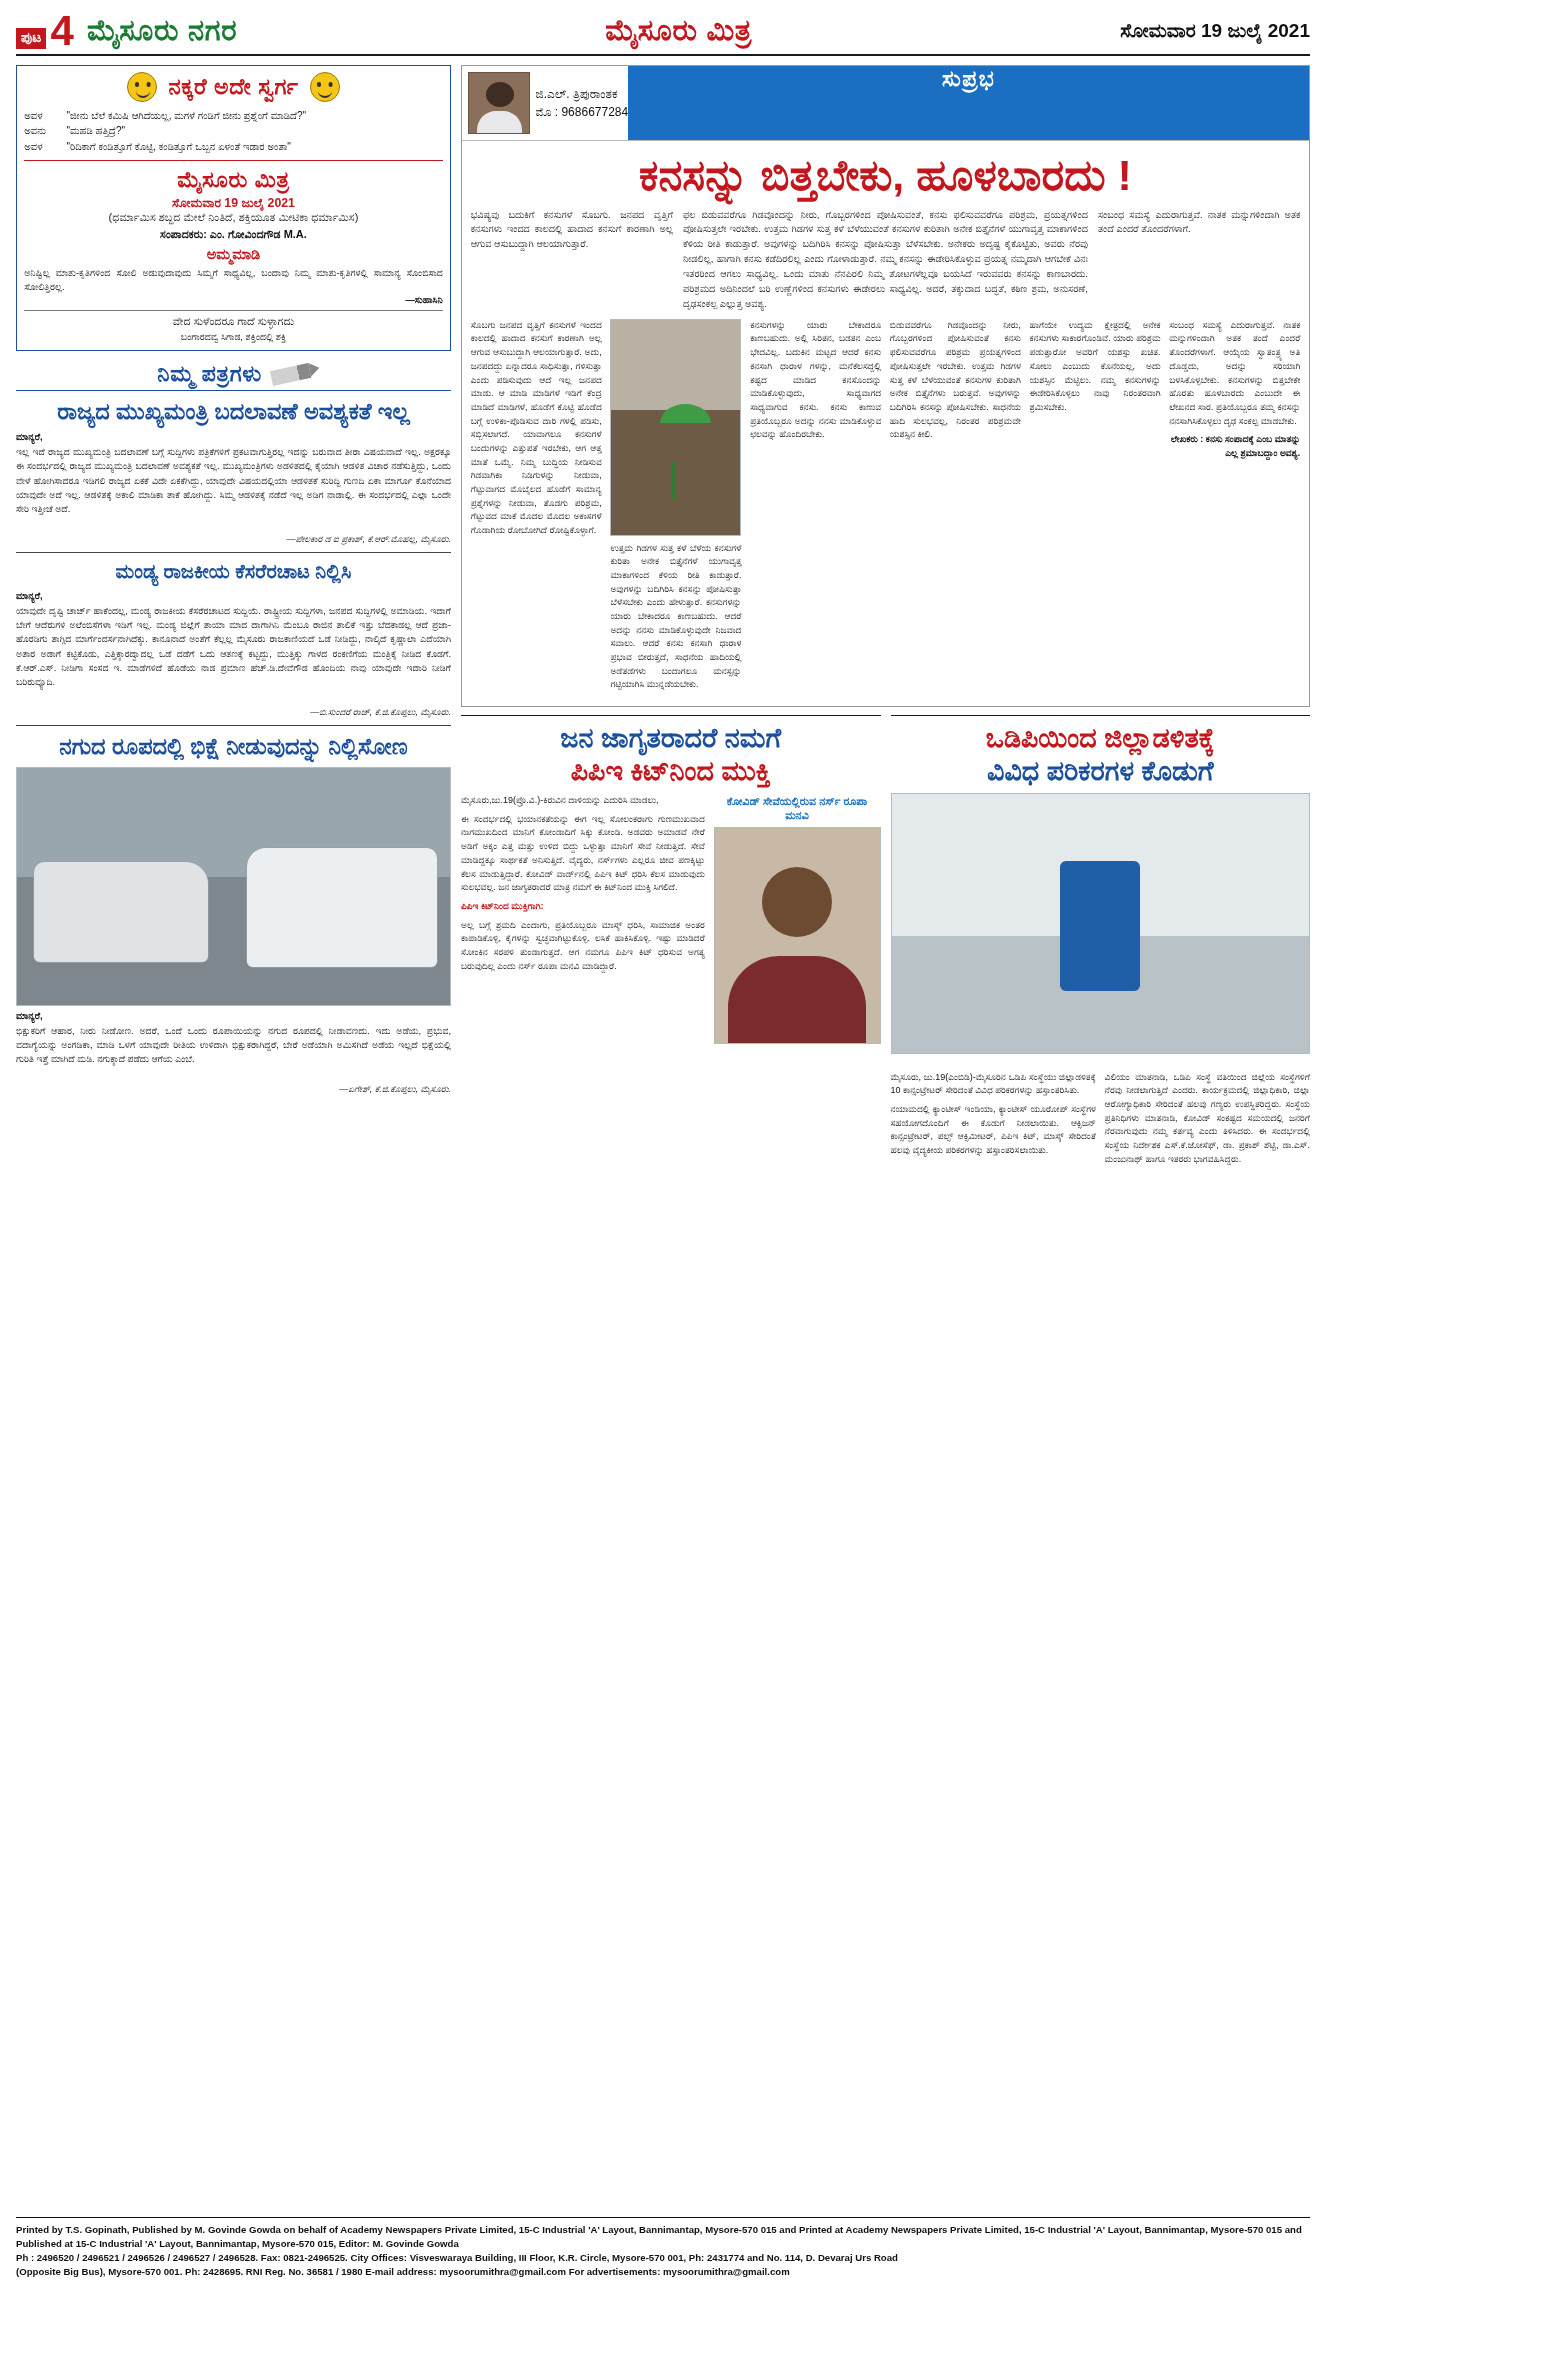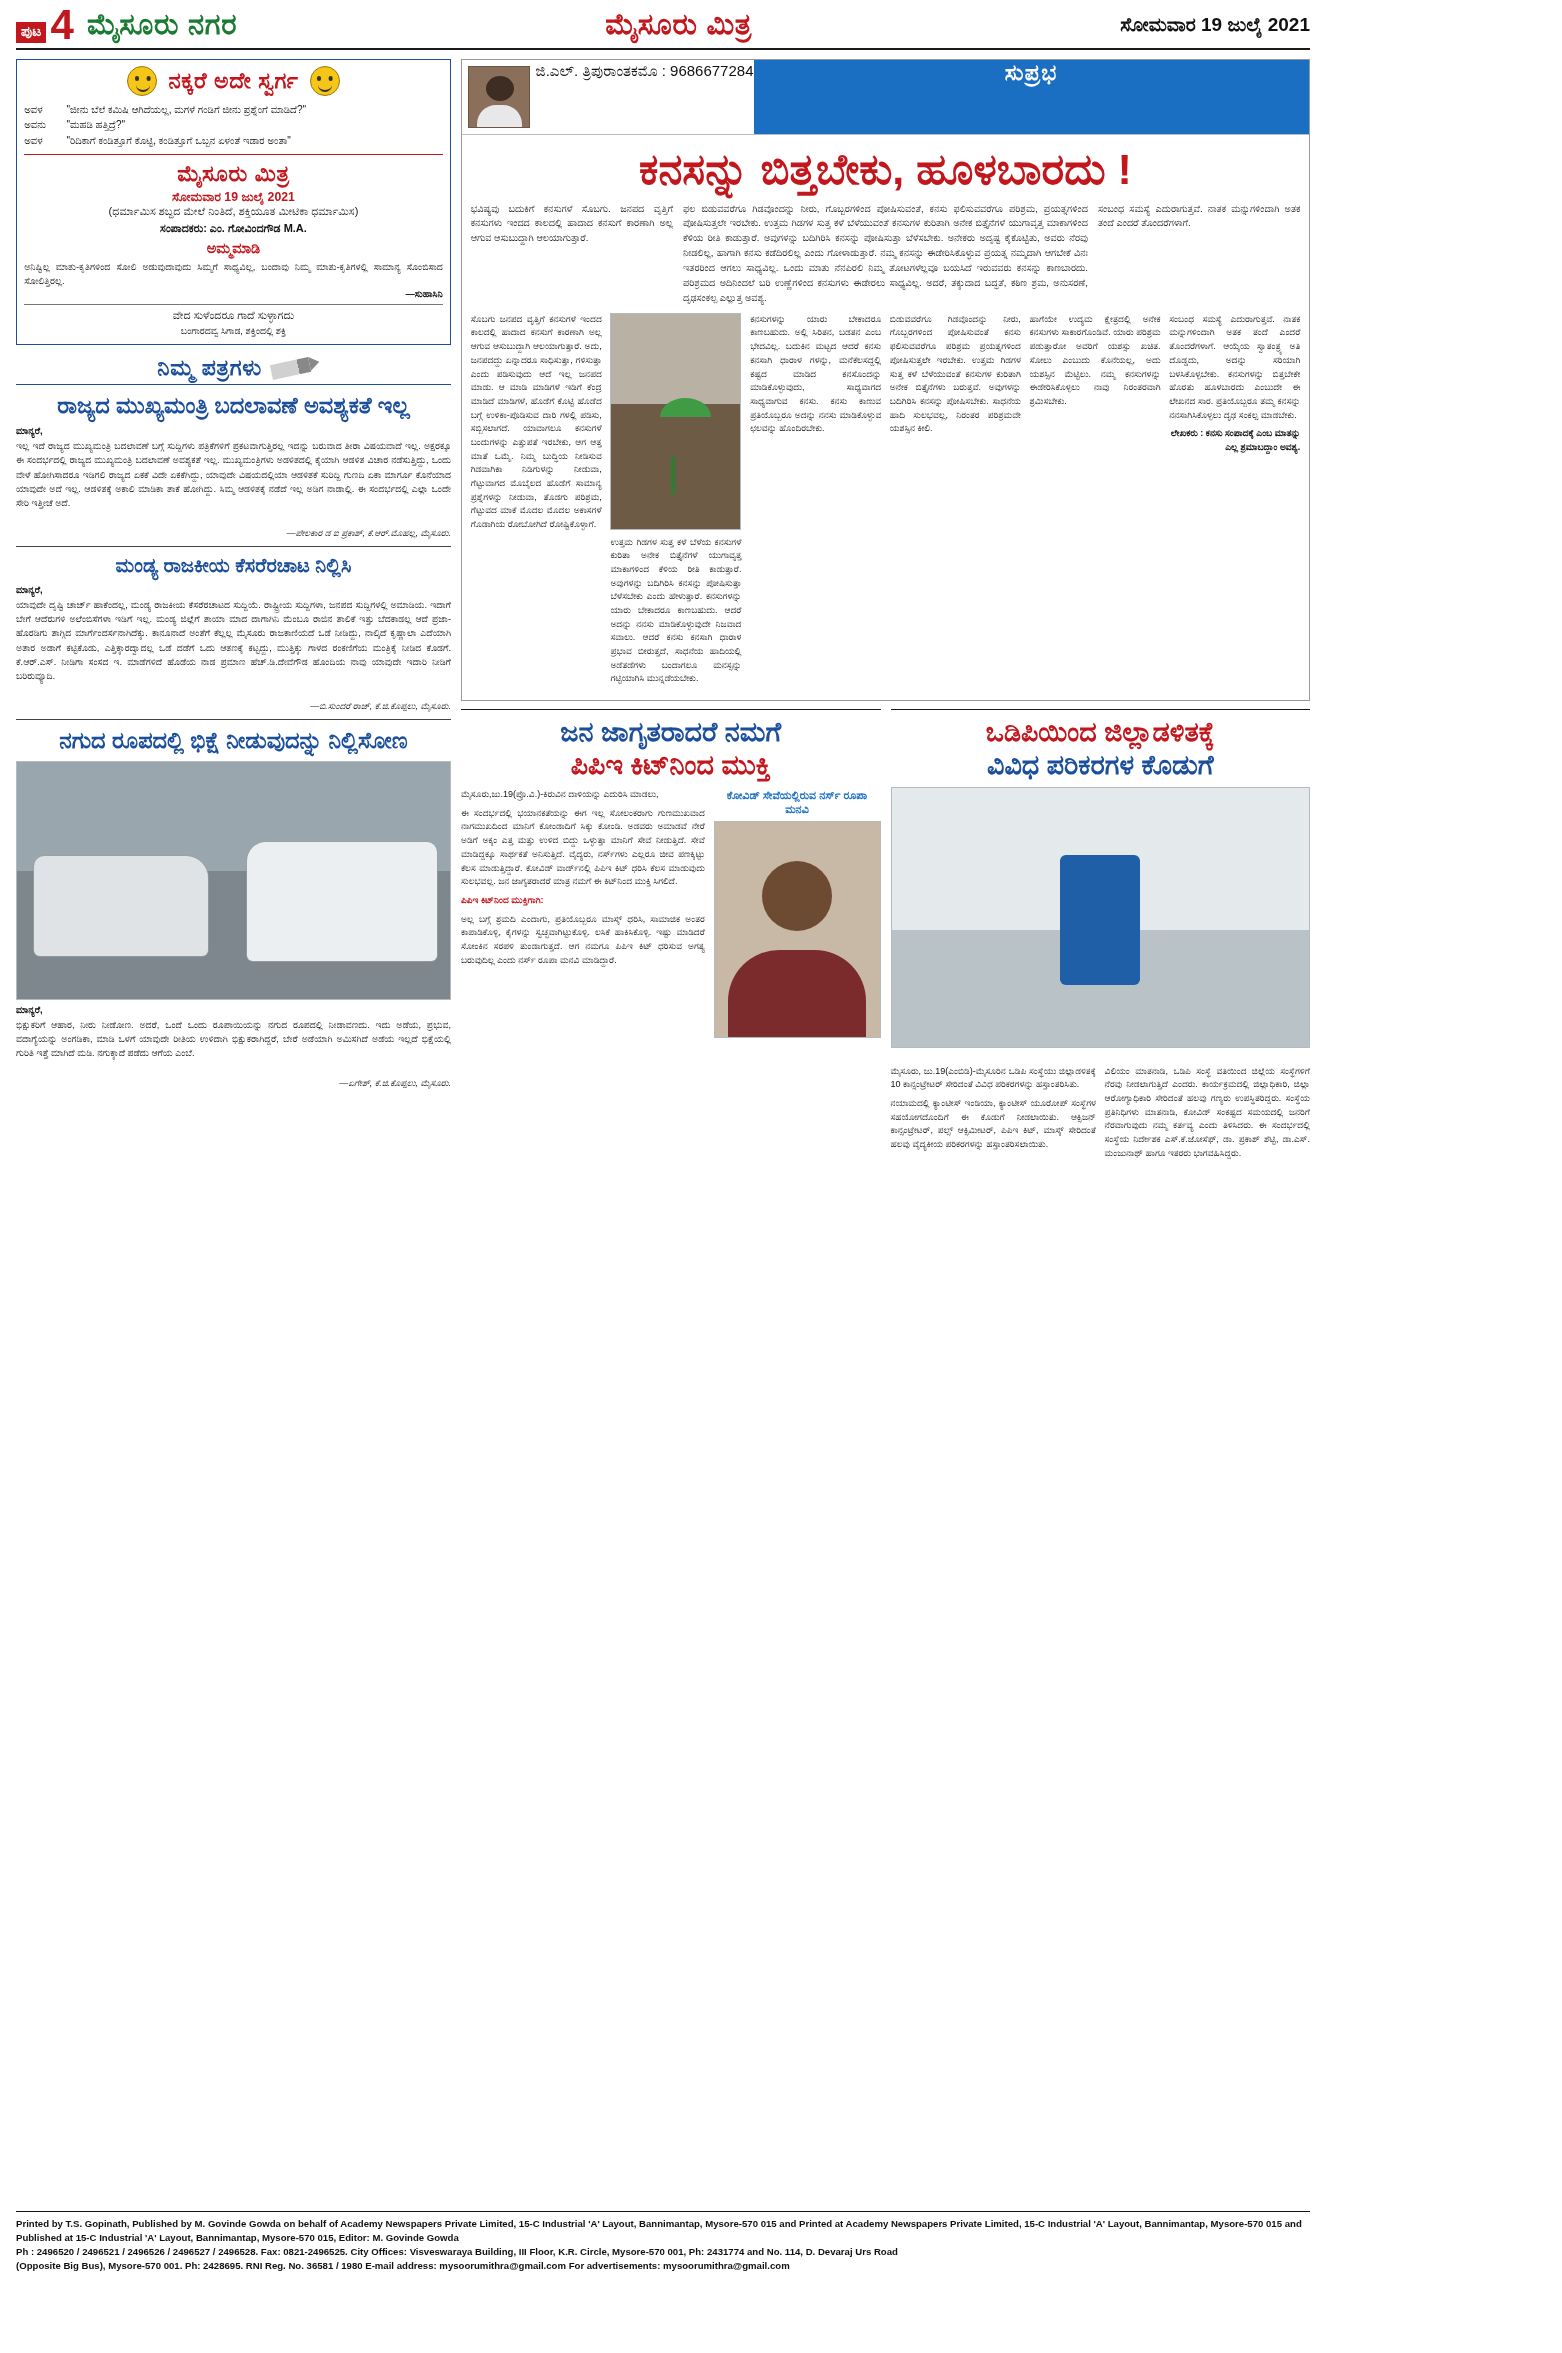--- a/index.html
+++ b/index.html
@@ -3,21 +3,21 @@
 <meta charset="utf-8">
 <style>
   * { box-sizing: border-box; }
   html, body { margin:0; padding:0; }
   body {
     width:1562px; height:2354px;
     background:#ffffff;
     font-family:"Liberation Sans", sans-serif;
     color:#111;
   }
-  .page { position:relative; width:1326px; height:2354px; padding:7px 16px; }
+  .page { position:relative; width:1326px; height:2354px; padding:13px 16px; }
 
   
   .masthead { display:flex; align-items:center; border-bottom:2.2px solid #1a1a1a; padding-bottom:5.8px; }
   .page-flag { display:flex; align-items:flex-end; gap:4.3px; }
   .flag-word { background:#c2171d; color:#fff; font-size:13.8px; font-weight:bold; padding:2.9px 5px 3.6px; line-height:1; }
   .flag-num { color:#c2171d; font-size:42px; font-weight:bold; line-height:0.85; }
   .mh-section { color:#1b7a33; font-size:29px; font-weight:bold; margin-left:13px; letter-spacing:0.7px; }
   .mh-center { flex:1; text-align:center; }
   .mh-logo { color:#c2171d; font-size:29px; font-weight:bold; letter-spacing:0.7px; }
   .mh-date { font-size:19px; font-weight:bold; color:#111; white-space:nowrap; }
@@ -69,21 +69,21 @@
     position:relative; overflow:hidden; }
   .photo.traffic:before { content:""; position:absolute; left:4%; top:40%; width:40%; height:42%; background:#dfe3e6; border-radius:10px 22px 5.8px 5.8px; box-shadow:0 0 0 0.7px #9aa0a4; }
   .photo.traffic:after { content:""; position:absolute; right:3%; top:34%; width:44%; height:50%; background:#eceff1; border-radius:19px 10px 5.8px 5.8px; box-shadow:0 0 0 0.7px #9aa0a4; }
 
   
   .main-box { border:0.7px solid #999; }
   .byline-bar { display:flex; align-items:stretch; border-bottom:0.7px solid #bbb; }
   .byline-photo { width:62px; height:62px; margin:5.8px; background:#8a6f5a; border:0.7px solid #6b5645; flex:none; position:relative; }
   .byline-photo:before { content:""; position:absolute; left:17.4px; top:8.7px; width:27.5px; height:25px; border-radius:50%; background:#3d2d22; }
   .byline-photo:after { content:""; position:absolute; left:8.7px; bottom:0; width:45px; height:22px; border-radius:19px 19px 0 0; background:#e8e8ea; }
-  .byline-text { display:flex; flex-direction:row; justify-content:center; font-size:15px; line-height:1.5; }
+  .byline-text { display:flex; flex-direction:column; justify-content:center; font-size:12px; line-height:1.5; }
   .supra-bar { flex:1; display:flex; align-items:flex-start; justify-content:center; background:#1b6fc2; }
   .supra-bar span { color:#fff; font-size:22px; font-weight:bold; letter-spacing:1.4px; }
   .main-headline { color:#c2171d; font-size:43px; font-weight:bold; text-align:center; padding:10px 7.2px 8.7px; line-height:1.12; }
   .lead { display:flex; gap:10px; padding:0 8.7px 7.2px; }
   .lead p { font-size:9.6px; line-height:1.55; text-align:justify; margin:0; }
   .lead .c { flex:1; }
 
   .story-cols { display:flex; gap:8.7px; padding:0 8.7px 8.7px; }
   .scol { flex:1; font-size:9px; line-height:1.52; text-align:justify; }
   .scol p { margin:0 0 5px; }

